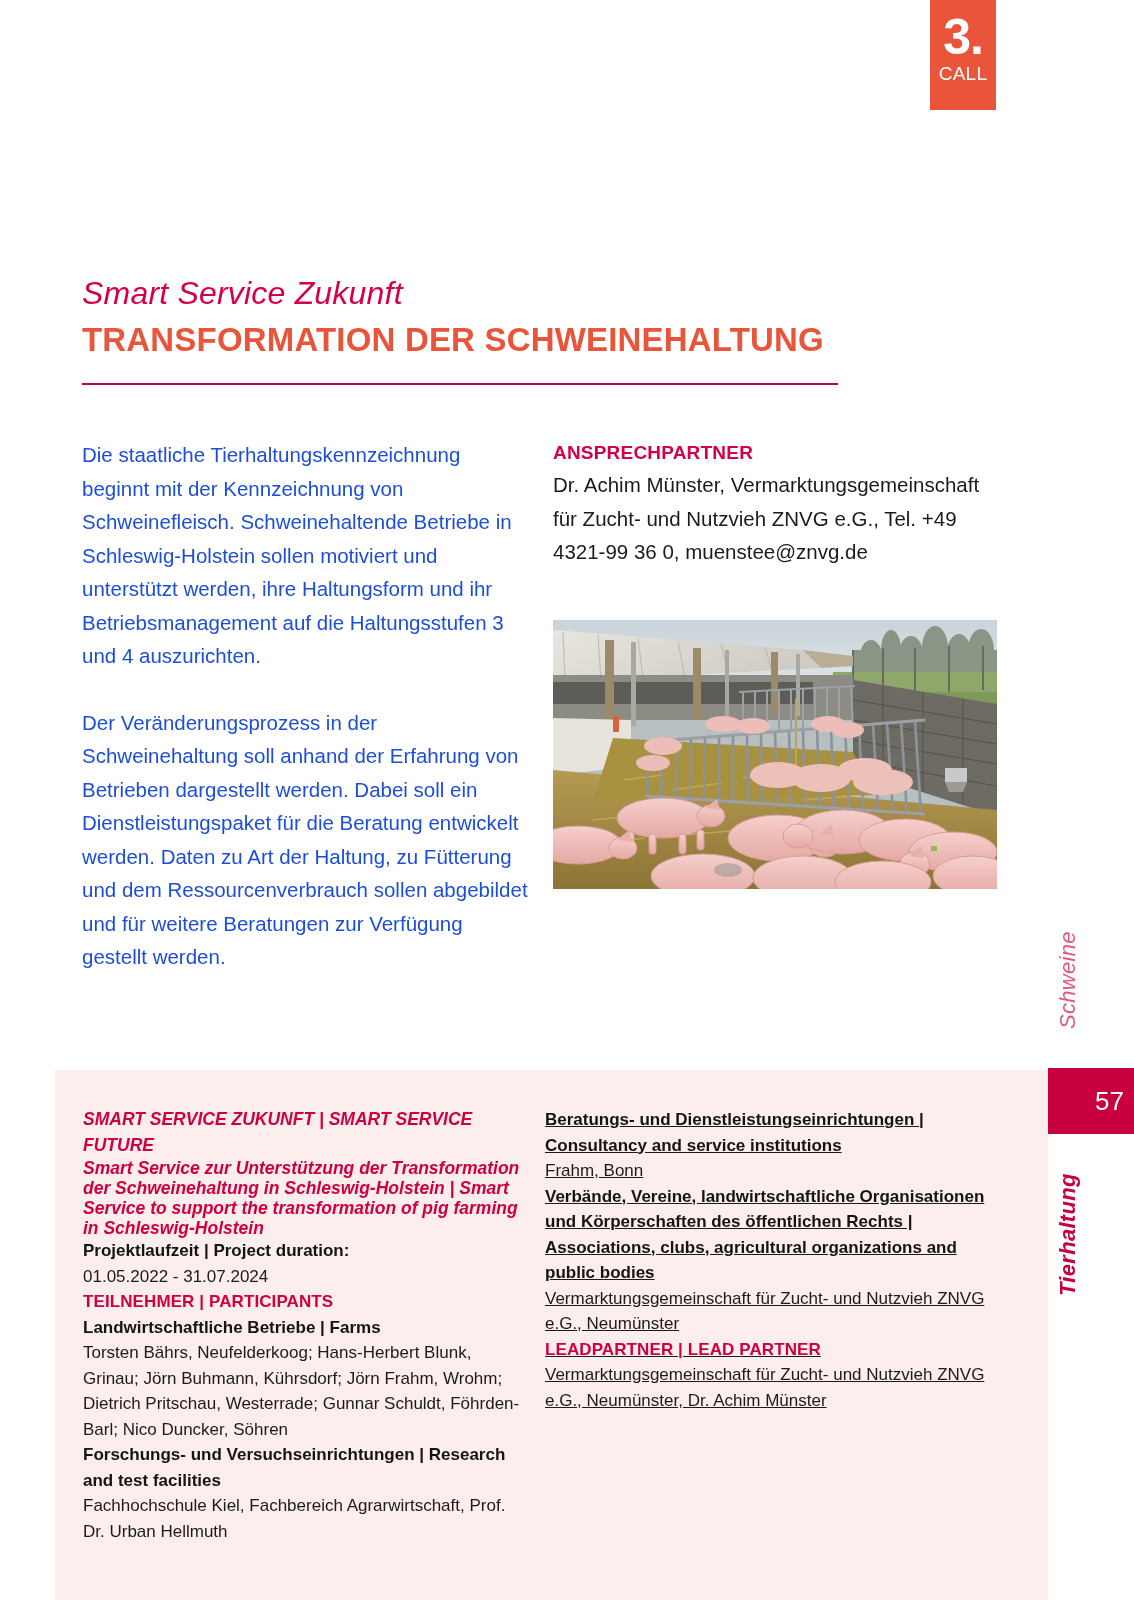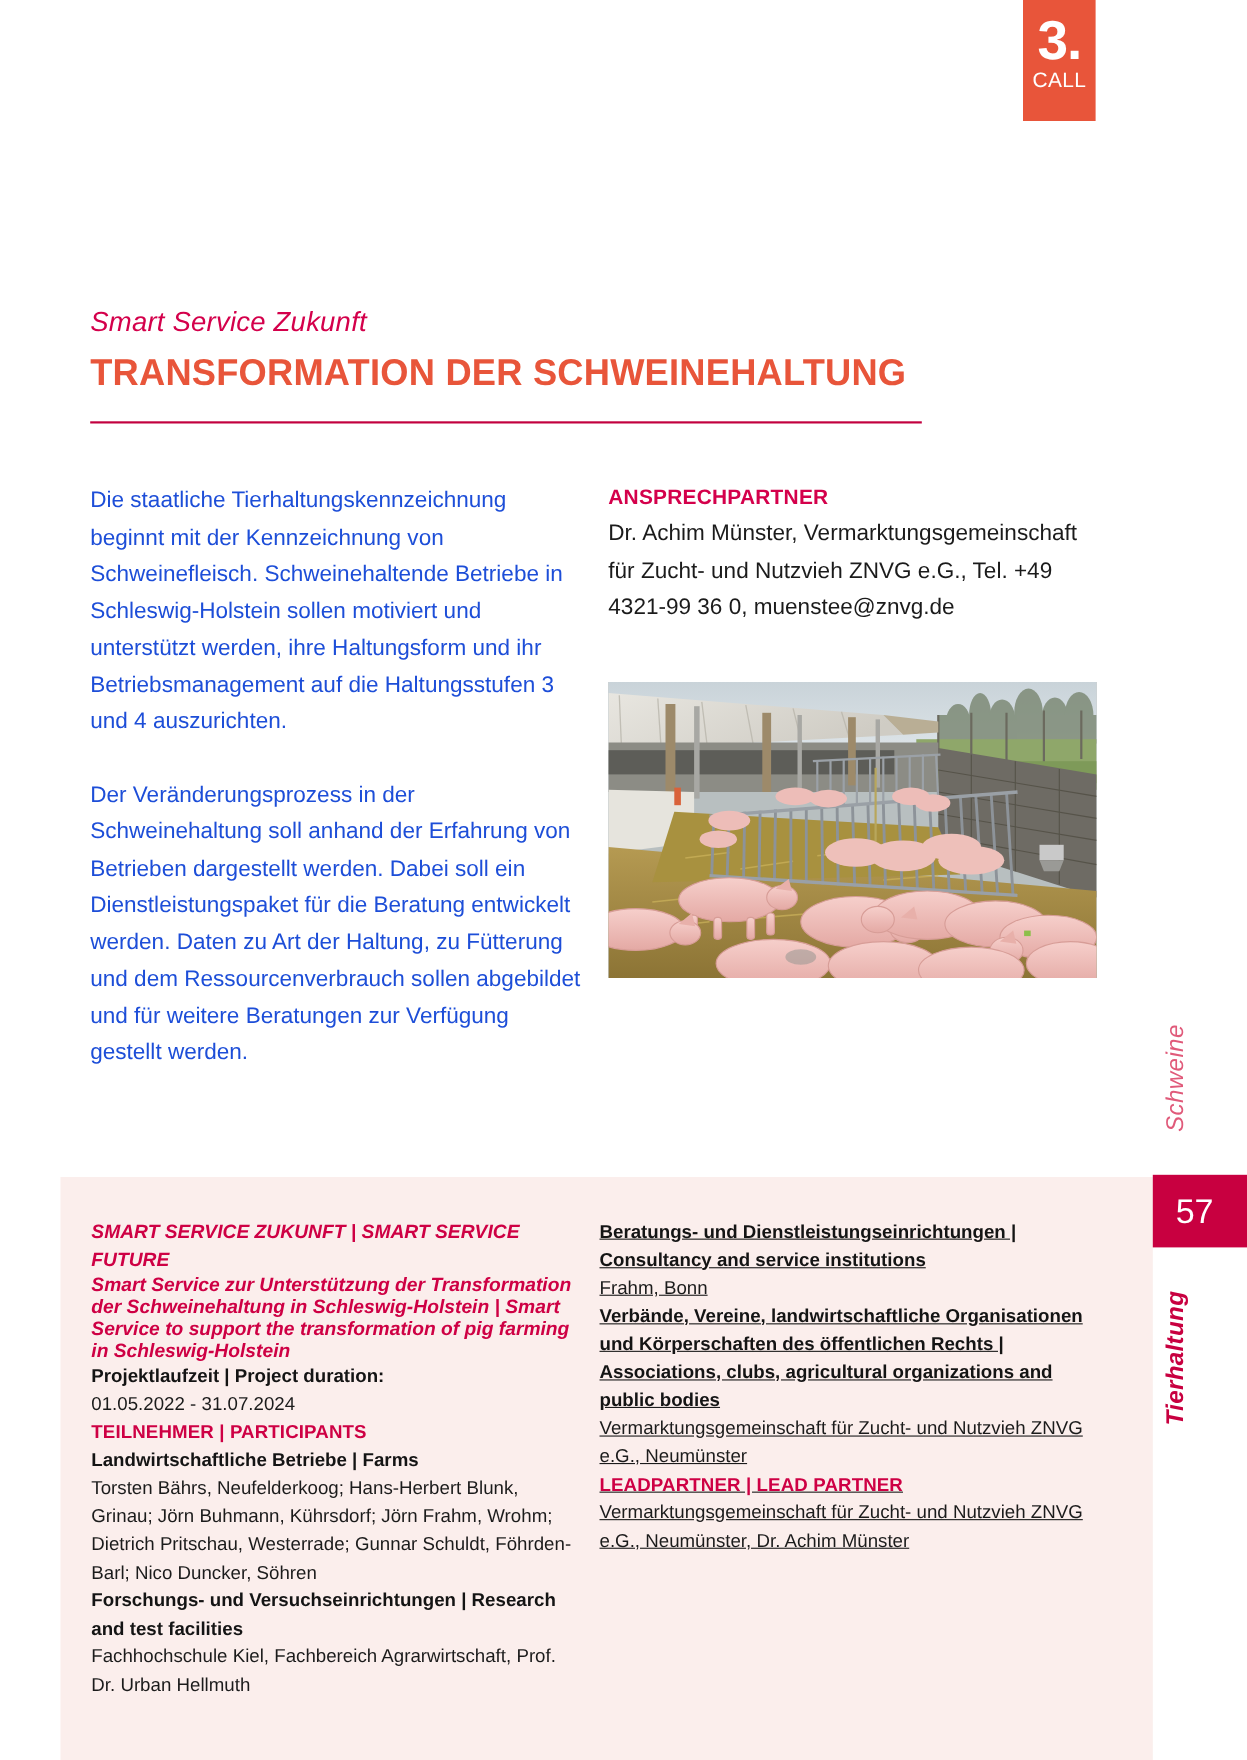--- a/index.html
+++ b/index.html
@@ -45,21 +45,21 @@
 
   
   #title-block {
     position: absolute;
     left: 82px;
     top: 278px;
     width: 760px;
   }
   #eyebrow {
     color: #D4004B;
-    font-size: 25px;
+    font-size: 32px;
     font-style: italic;
     line-height: 30px;
     letter-spacing: 0.2px;
   }
   #page-title {
     color: #E8553A;
     font-size: 34px;
     font-weight: bold;
     line-height: 42px;
     letter-spacing: 0.2px;
@@ -197,22 +197,22 @@
     width: 86px;
     height: 66px;
     background: #C80040;
     color: #ffffff;
   }
   #page-number-box span {
     position: absolute;
     left: 0; right: 10px;
     top: 50%;
     transform: translateY(-50%);
-    text-align: center;
-    font-size: 31px;
+    text-align: right;
+    font-size: 26px;
     font-weight: normal;
     line-height: 33px;
   }
   #margin-bottom-label {
     position: absolute;
     left: 1048px;
     top: 1140px;
     width: 40px;
     height: 190px;
     color: #C80040;

